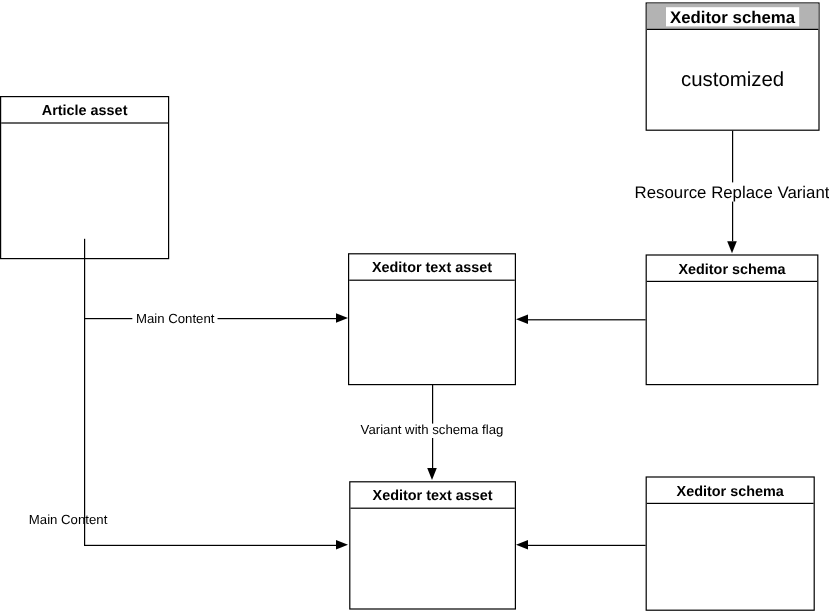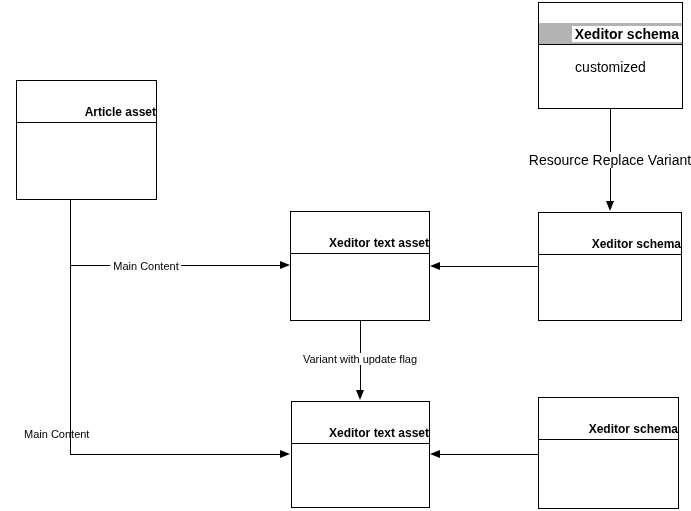--- a/index.html
+++ b/index.html
@@ -21,42 +21,41 @@
     position: absolute;
     background: #ffffff;
     border: 1px solid #000000;
     box-sizing: border-box;
   }
   .node-header {
     height: 21px;
     border-bottom: 1px solid #000000;
     display: flex;
     align-items: center;
-    justify-content: flex-end;
-    margin-top: 20px;
+    justify-content: center;
   }
   .node-title {
     font-size: 12px;
     font-weight: bold;
     white-space: nowrap;
   }
   .node-title.big {
     font-size: 14px;
   }
   .title-patch {
     background: #ffffff;
     padding: 0 3px;
   }
   .node-body {
     position: absolute;
     top: 22px; left: 0; right: 0; bottom: 0;
     display: flex;
     align-items: center;
     justify-content: center;
-    font-size: 14px;
+    font-size: 17px;
   }
   
   .line {
     position: absolute;
     background: #000000;
   }
   .arrow {
     position: absolute;
     width: 0;
     height: 0;
@@ -88,21 +87,21 @@
   }
   .edge-label.small {
     font-size: 14px;
   }
 </style>
 </head>
 <body>
 
 <div class="canvas">
 
-  <div class="node" style="left:16px;top:80px;width:141px;height:120px;">
+  <div class="node" style="left:0px;top:80px;width:141px;height:136px;">
     <div class="node-header">
       <span class="node-title">Article asset</span>
     </div>
     <div class="node-body"></div>
   </div>
 
   <div class="node" style="left:538px;top:2px;width:145px;height:107px;">
     <div class="node-header" style="background:#b3b3b3">
       <span class="node-title big title-patch">Xeditor schema</span>
     </div>
@@ -145,21 +144,21 @@
 
   <div class="line" style="left:70px;top:265px;width:211px;height:1px;"></div>
   <div class="arrow right" style="left:280px;top:261px;"></div>
   <div class="edge-label on-line" style="left:146px;top:266px;">Main Content</div>
 
   <div class="line" style="left:440px;top:266px;width:98px;height:1px;"></div>
   <div class="arrow left" style="left:430px;top:262px;"></div>
 
   <div class="line" style="left:360px;top:320px;width:1px;height:70px;"></div>
   <div class="arrow down" style="left:356px;top:390px;"></div>
-  <div class="edge-label on-line" style="left:360px;top:359px;">Variant with update flag</div>
+  <div class="edge-label on-line" style="left:360px;top:359px;">Variant with schema flag</div>
 
   <div class="line" style="left:70px;top:454px;width:211px;height:1px;"></div>
   <div class="arrow right" style="left:280px;top:450px;"></div>
   <div class="edge-label" style="left:24px;top:428px;">Main Content</div>
 
   <div class="line" style="left:440px;top:454px;width:98px;height:1px;"></div>
   <div class="arrow left" style="left:430px;top:450px;"></div>
 
 </div>
 

